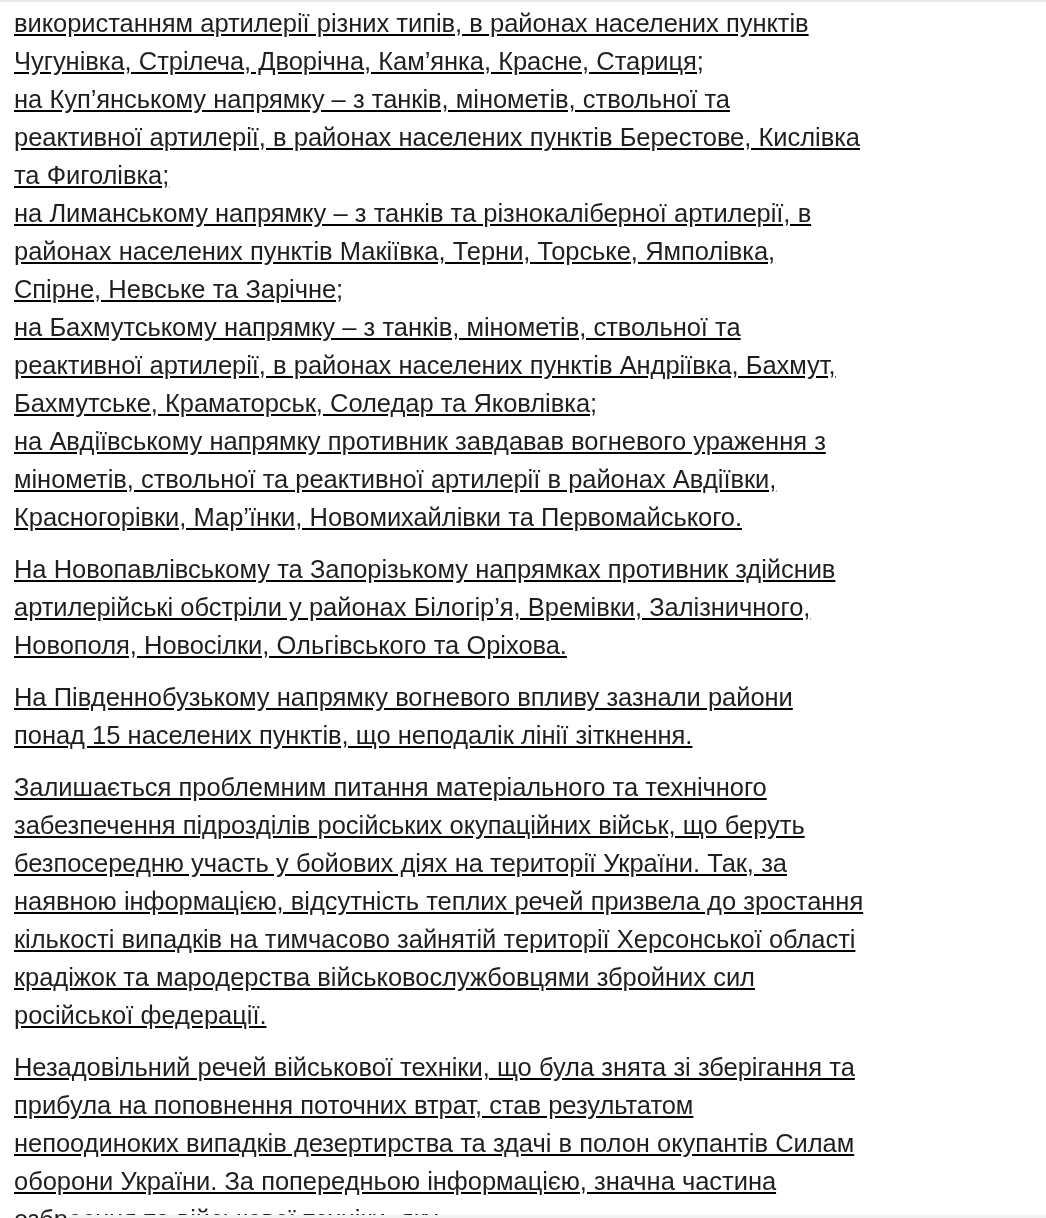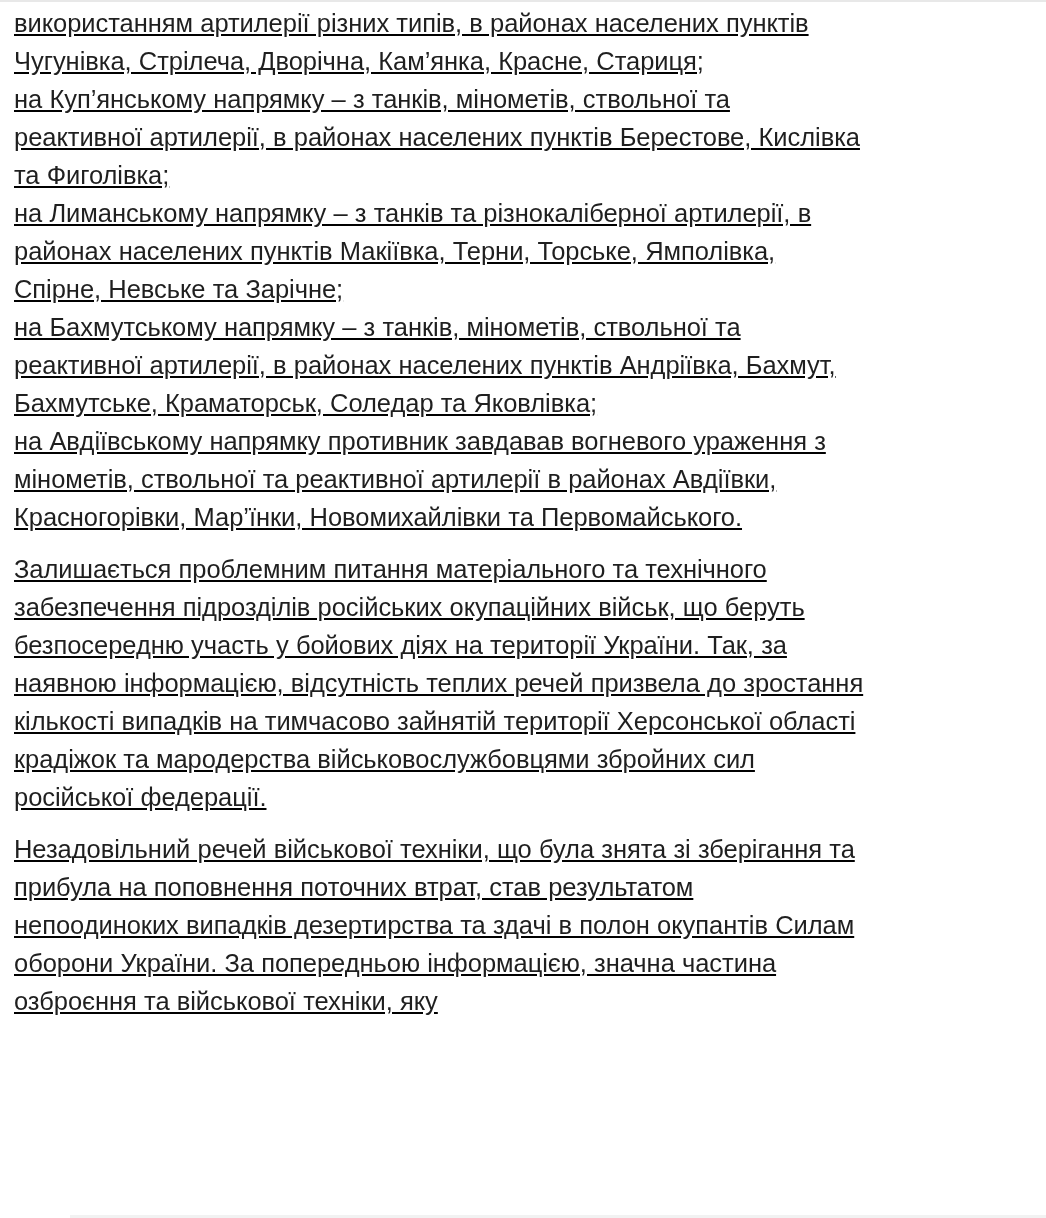--- a/index.html
+++ b/index.html
@@ -81,21 +81,23 @@
 <div id="top-edge-rule"></div>
 
 <article id="document-body">
 
   <p class="paragraph list-block" id="paragraph-0">використанням артилерії різних типів, в районах населених пунктів Чугунівка, Стрілеча, Дворічна, Кам’янка, Красне, Стариця;
 на Куп’янському напрямку – з танків, мінометів, ствольної та реактивної артилерії, в районах населених пунктів Берестове, Кислівка та Фиголівка;
 на Лиманському напрямку – з танків та різнокаліберної артилерії, в районах населених пунктів Макіївка, Терни, Торське, Ямполівка, Спірне, Невське та Зарічне;
 на Бахмутському напрямку – з танків, мінометів, ствольної та реактивної артилерії, в районах населених пунктів Андріївка, Бахмут, Бахмутське, Краматорськ, Соледар та Яковлівка;
 на Авдіївському напрямку противник завдавав вогневого ураження з мінометів, ствольної та реактивної артилерії в районах Авдіївки, Красногорівки, Мар’їнки, Новомихайлівки та Первомайського.</p>
 
+  <p class="paragraph" id="paragraph-1">На Новопавлівському та Запорізькому напрямках противник здійснив артилерійські обстріли у районах Білогір’я, Времівки, Залізничного, Новополя, Новосілки, Ольгівського та Оріхова.</p>
 
+  <p class="paragraph" id="paragraph-2">На Південнобузькому напрямку вогневого впливу зазнали райони понад 15 населених пунктів, що неподалік лінії зіткнення.</p>
 
   <p class="paragraph" id="paragraph-3">Залишається проблемним питання матеріального та технічного забезпечення підрозділів російських окупаційних військ, що беруть безпосередню участь у бойових діях на території України. Так, за наявною інформацією, відсутність теплих речей призвела до зростання кількості випадків на тимчасово зайнятій території Херсонської області крадіжок та мародерства військовослужбовцями збройних сил російської федерації.</p>
 
 
   <p class="paragraph" id="paragraph-5">Незадовільний речей військової техніки, що була знята зі зберігання та прибула на поповнення поточних втрат, став результатом непоодиноких випадків дезертирства та здачі в полон окупантів Силам оборони України. За попередньою інформацією, значна частина озброєння та військової техніки, яку</p>
 
 </article>
 
 <div id="bottom-edge-rule"></div>
 

